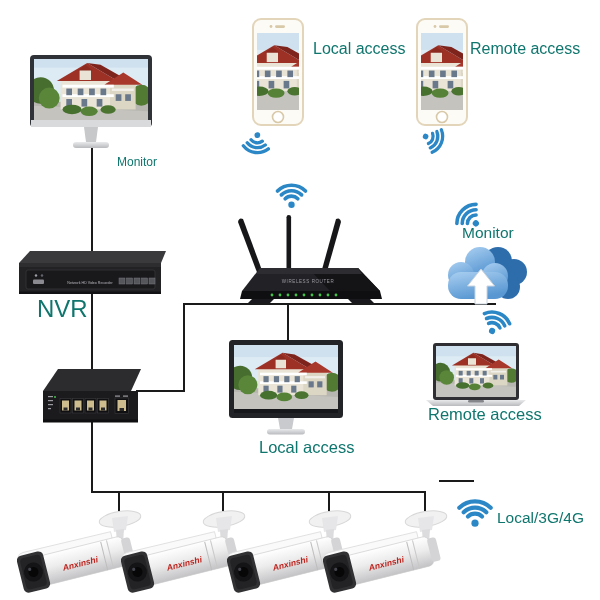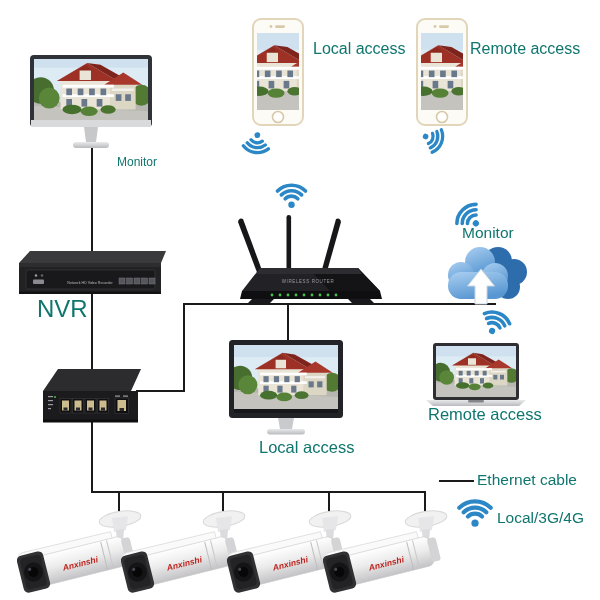--- a/index.html
+++ b/index.html
@@ -290,16 +290,15 @@
       <use href="#wifi"></use>
     </svg>
 
   <div class="label" style="left:117px;top:155px;font-size:12px">Monitor</div>
   <div class="label" style="left:313px;top:40px;font-size:16px">Local access</div>
   <div class="label" style="left:470px;top:40px;font-size:16px">Remote access</div>
   <div class="label" style="left:462px;top:224px;font-size:15.5px">Monitor</div>
   <div class="label" style="left:37px;top:295px;font-size:24px">NVR</div>
   <div class="label" style="left:259px;top:438px;font-size:16.5px">Local access</div>
   <div class="label" style="left:428px;top:405px;font-size:16.5px">Remote access</div>
-  <div class="label" style="left:477px;top:471px;font-size:15.5px">Ethernet cable</div>
   <div class="label" style="left:497px;top:509px;font-size:15.5px">Local/3G/4G</div>
 
 </div>
 
 </body></html>

